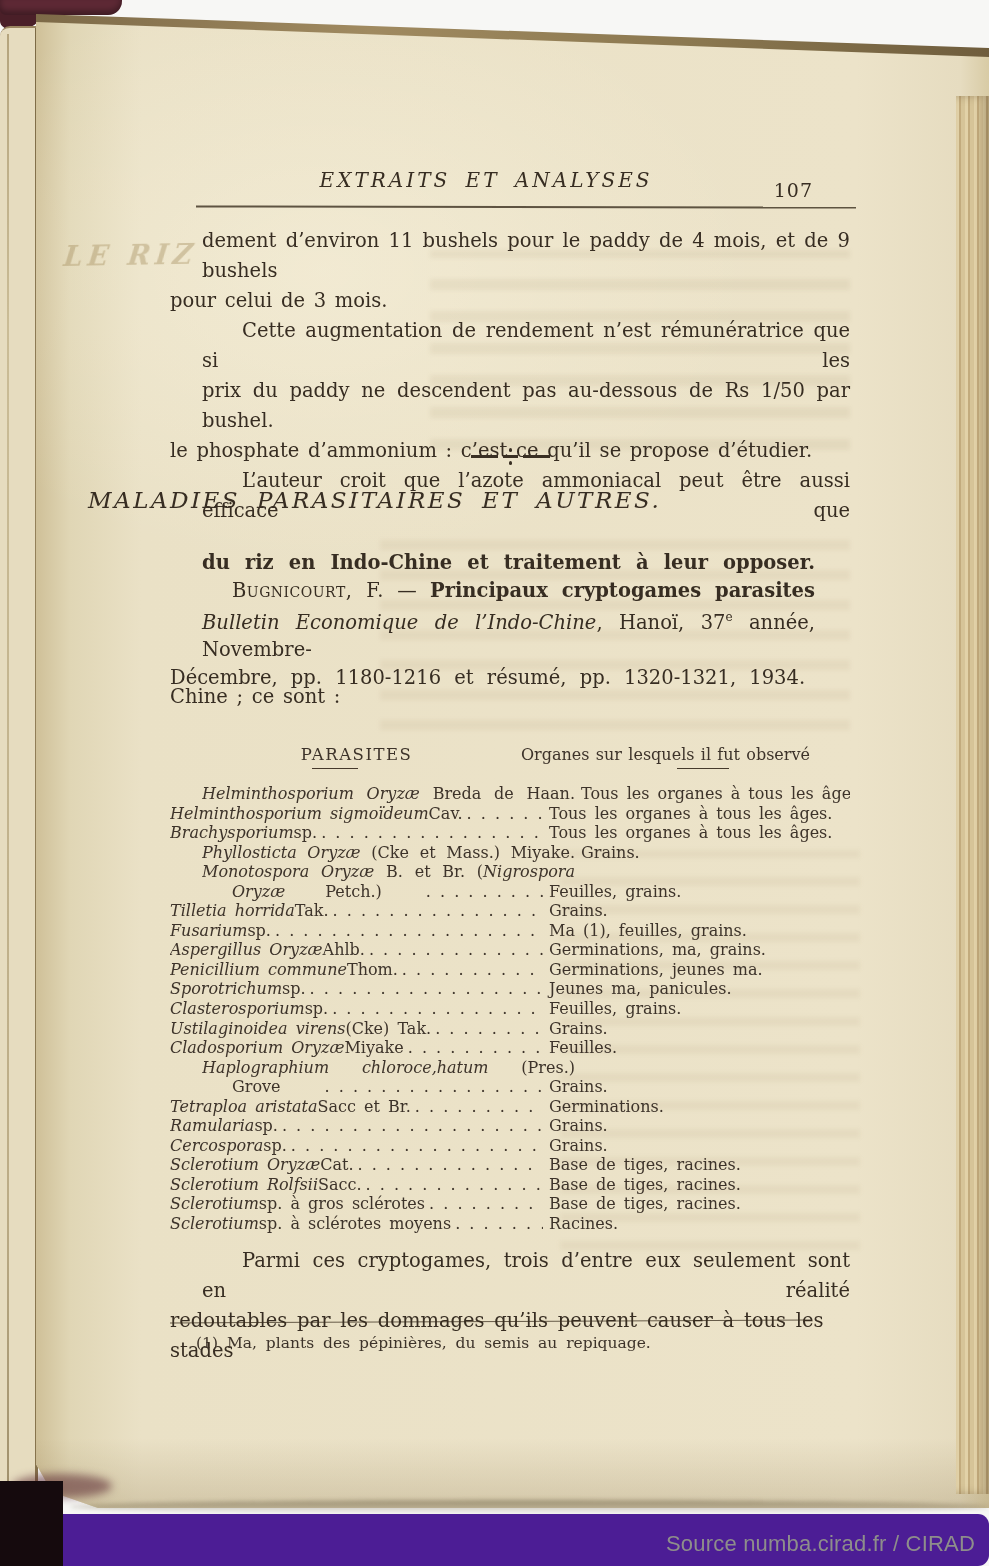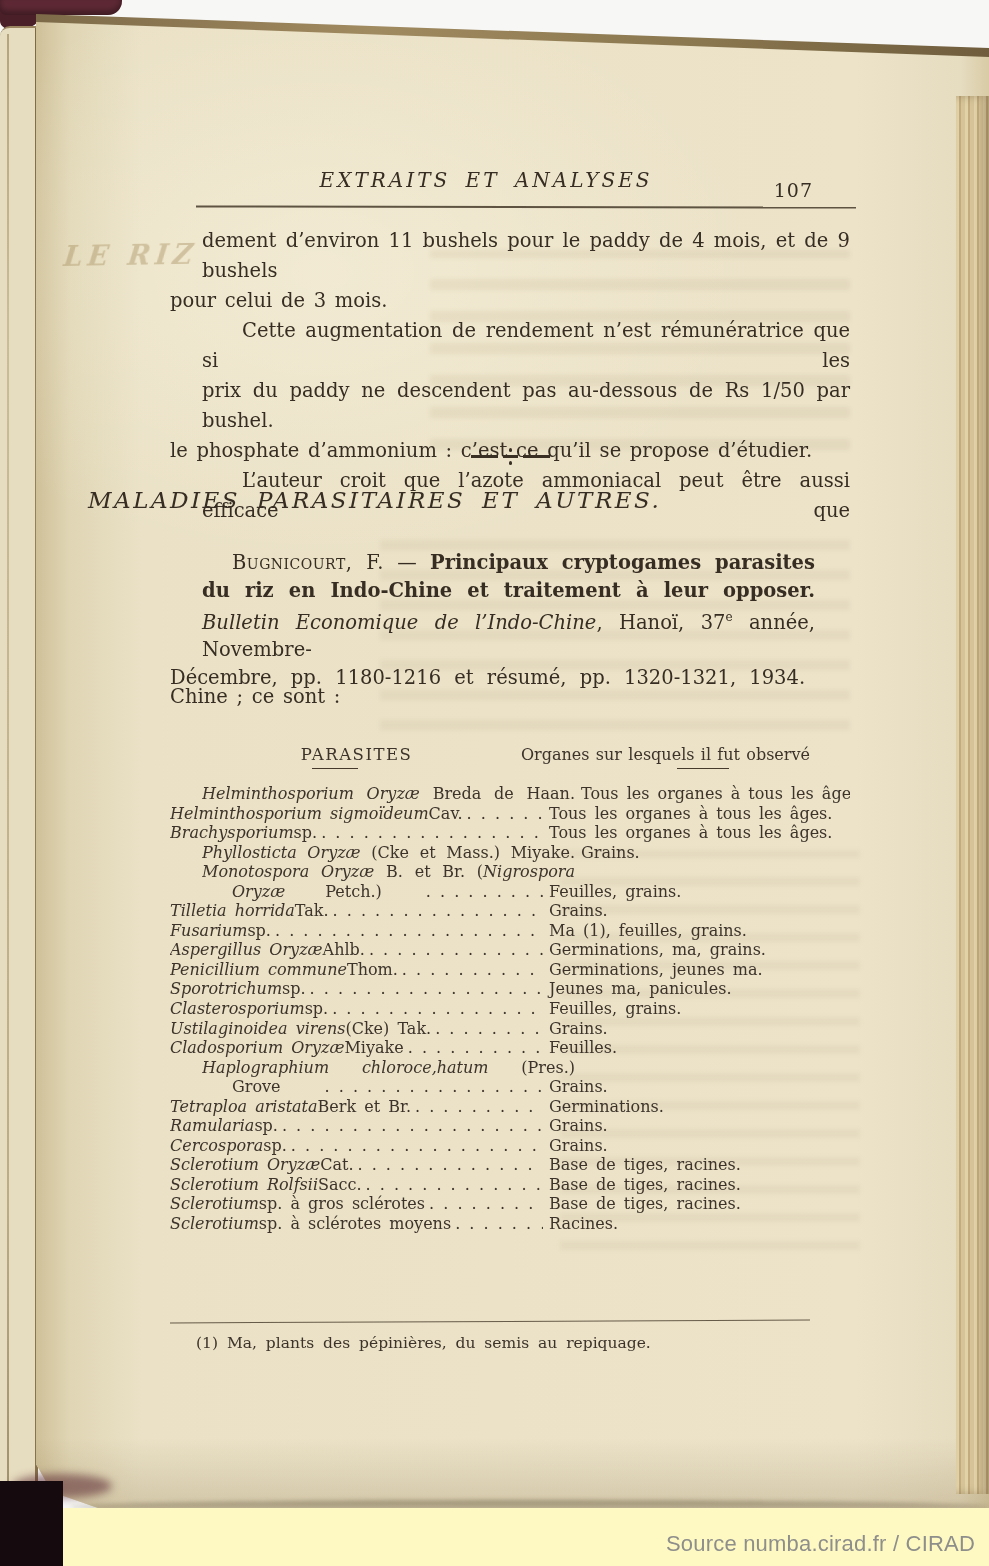--- a/index.html
+++ b/index.html
@@ -31,21 +31,21 @@
   .page .shade-bottom{position:absolute;left:0;right:0;bottom:0;height:70px;
         background:linear-gradient(180deg,rgba(150,130,90,0) 0,rgba(150,130,90,.28) 100%);}
   .top-edge{position:absolute;left:36px;right:0;top:0;height:64px;
         clip-path:polygon(0 14px,100% 48px,100% 57px,0 22px);
         background:linear-gradient(90deg,#7d6a48,#a08a60 35%,#8a774f 70%,#6f5d3d);}
   .fore-edge{position:absolute;right:0;top:96px;bottom:72px;width:33px;
         background:repeating-linear-gradient(90deg,#e2d2a8 0 3px,#c2ab7d 3px 5px,#d6c498 5px 9px);
         filter:blur(.4px);box-shadow:inset -6px 0 8px rgba(90,70,40,.35);}
   .bottom-shadow{position:absolute;left:70px;right:0;bottom:52px;height:14px;border-radius:50%;
         background:linear-gradient(180deg,rgba(95,82,55,.5),rgba(95,82,55,0));filter:blur(2px);}
-  .footer-strip{position:absolute;left:0;right:0;bottom:0;height:58px;background:#fef9c3;}
+  .footer-strip{position:absolute;left:0;right:0;bottom:0;height:52px;background:#4c1d95;border-radius:11px;}
   .watermark{position:absolute;right:14px;bottom:9px;font-family:"Liberation Sans",sans-serif;
         font-size:22px;color:#8e8e8b;letter-spacing:.2px;}
 
   
   .ghost-riz{position:absolute;left:64px;top:240px;font-style:italic;font-weight:bold;font-size:27px;
         color:rgba(150,122,70,.34);letter-spacing:5px;transform:rotate(-1deg) skewX(-8deg);
         filter:blur(.7px);}
   .bleed{position:absolute;filter:blur(2.2px);pointer-events:none;}
   .bleed.b1{left:430px;top:250px;width:420px;height:200px;
         background:repeating-linear-gradient(0deg,rgba(148,124,80,.09) 0 11px,rgba(148,124,80,0) 11px 32px);}
@@ -151,22 +151,22 @@
         <div class="line ind just"><span>L’auteur croit que l’azote ammoniacal peut être aussi efficace que</span></div>
       </div>
 
     <div class="divider">
       <span class="bar"></span><span class="mid"></span><span class="bar"></span>
     </div>
 
     <h1 class="section-heading">MALADIES PARASITAIRES ET AUTRES.</h1>
 
     <div class="biblio">
+        <div class="line just"><span class="s-b">du riz en Indo-Chine et traitement à leur opposer.</span></div>
         <div class="line ind just"><span class="s-sc">Bugnicourt, F.</span><span> — </span><span class="s-b">Principaux cryptogames parasites</span></div>
-        <div class="line just"><span class="s-b">du riz en Indo-Chine et traitement à leur opposer.</span></div>
         <div class="line just"><span class="s-i">Bulletin Economique de l’Indo-Chine</span><span>, Hanoï, 37</span><span class="s-sup">e</span><span> année, Novembre-</span></div>
         <div class="line"><span>Décembre, pp. 1180-1216 et résumé, pp. 1320-1321, 1934.</span></div>
       </div>
 
     <div class="intro">
         <div class="line"><span>Chine ; ce sont :</span></div>
       </div>
 
     <div class="thead">
       <div class="th-parasites">
@@ -287,21 +287,21 @@
         <div class="trow">
           <div class="tname ind">
             <span>Grove</span>
             <span class="leader">. . . . . . . . . . . . . . . . . . . . . . . . . . . . . . . . . . . . . . . . . . . . . . . . . . . . . . . . . . . . </span>
           </div>
           <div class="torgan">Grains.</div>
         </div>
         <div class="trow">
           <div class="tname">
             <span class="s-i">Tetraploa aristata </span>
-            <span>Berk et Br.</span>
+            <span>Sacc et Br.</span>
             <span class="leader">. . . . . . . . . . . . . . . . . . . . . . . . . . . . . . . . . . . . . . . . . . . . . . . . . . . . . . . . . . . . </span>
           </div>
           <div class="torgan">Germinations.</div>
         </div>
         <div class="trow">
           <div class="tname">
             <span class="s-i">Ramularia </span>
             <span>sp.</span>
             <span class="leader">. . . . . . . . . . . . . . . . . . . . . . . . . . . . . . . . . . . . . . . . . . . . . . . . . . . . . . . . . . . . </span>
           </div>
@@ -342,20 +342,24 @@
         <div class="trow">
           <div class="tname">
             <span class="s-i">Sclerotium </span>
             <span>sp. à sclérotes moyens</span>
             <span class="leader">. . . . . . . . . . . . . . . . . . . . . . . . . . . . . . . . . . . . . . . . . . . . . . . . . . . . . . . . . . . . </span>
           </div>
           <div class="torgan">Racines.</div>
         </div>
       </div>
 
+    <div class="closing">
+        <div class="line ind just"><span>Parmi ces cryptogames, trois d’entre eux seulement sont en réalité</span></div>
+        <div class="line"><span>redoutables par les dommages qu’ils peuvent causer à tous les stades</span></div>
+      </div>
 
     <div class="foot-rule"></div>
     <div class="footnote">(1) Ma, plants des pépinières, du semis au repiquage.</div>
 
   </div>
 
   <div class="bottom-shadow"></div>
   <div class="footer-strip">
     <span class="watermark">Source numba.cirad.fr / CIRAD</span>
   </div>

